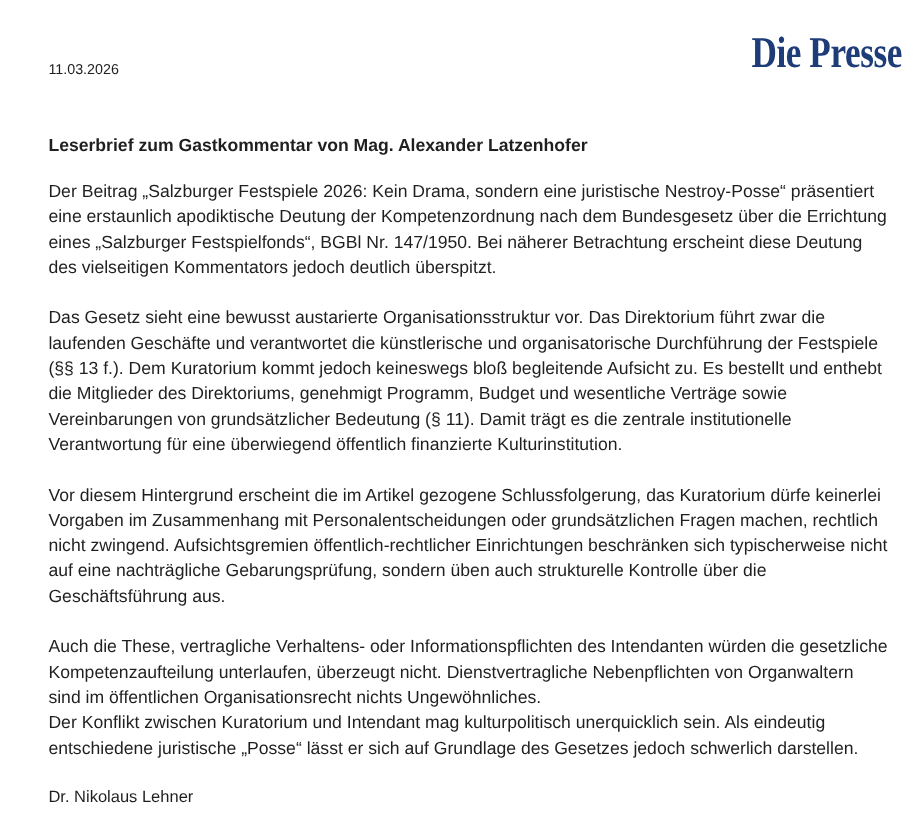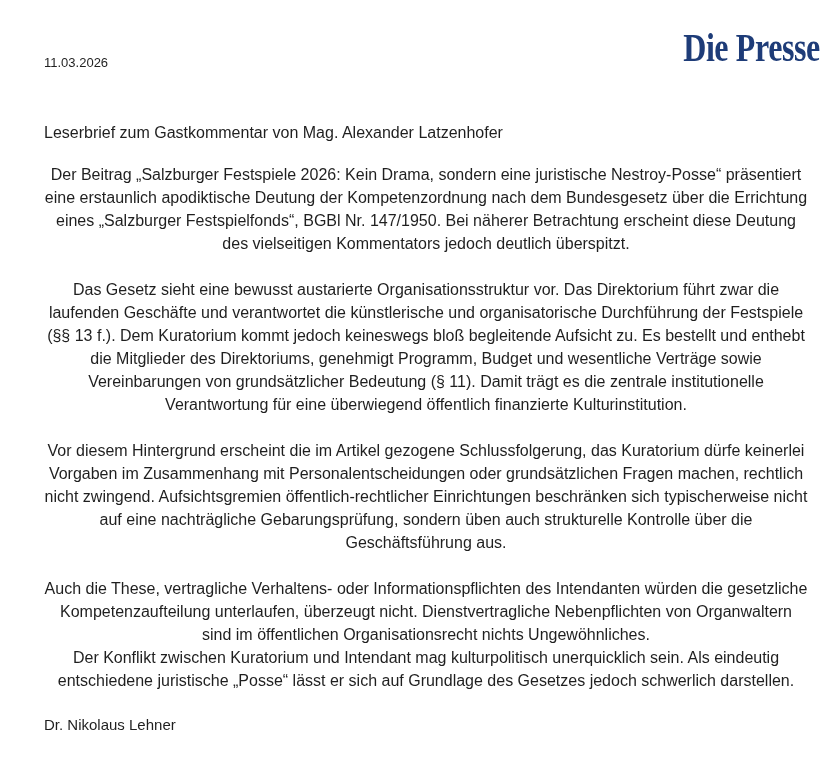--- a/index.html
+++ b/index.html
@@ -43,27 +43,26 @@
     position: absolute;
     left: 44px;
     top: 121px;
     width: 764px;
     font-size: 16px;
     line-height: 23px;
   }
   .heading {
     font-size: 16px;
     line-height: 23px;
-    font-weight: 400;
+    font-weight: 700;
     margin: 0 0 19px 0;
   }
   .content p {
     margin: 0 0 23px 0;
     white-space: pre-line;
-    text-align: center;
   }
   .signature {
     margin-top: 2px;
     font-size: 15px;
     line-height: 20px;
   }
 </style>
 </head>
 <body>
 

